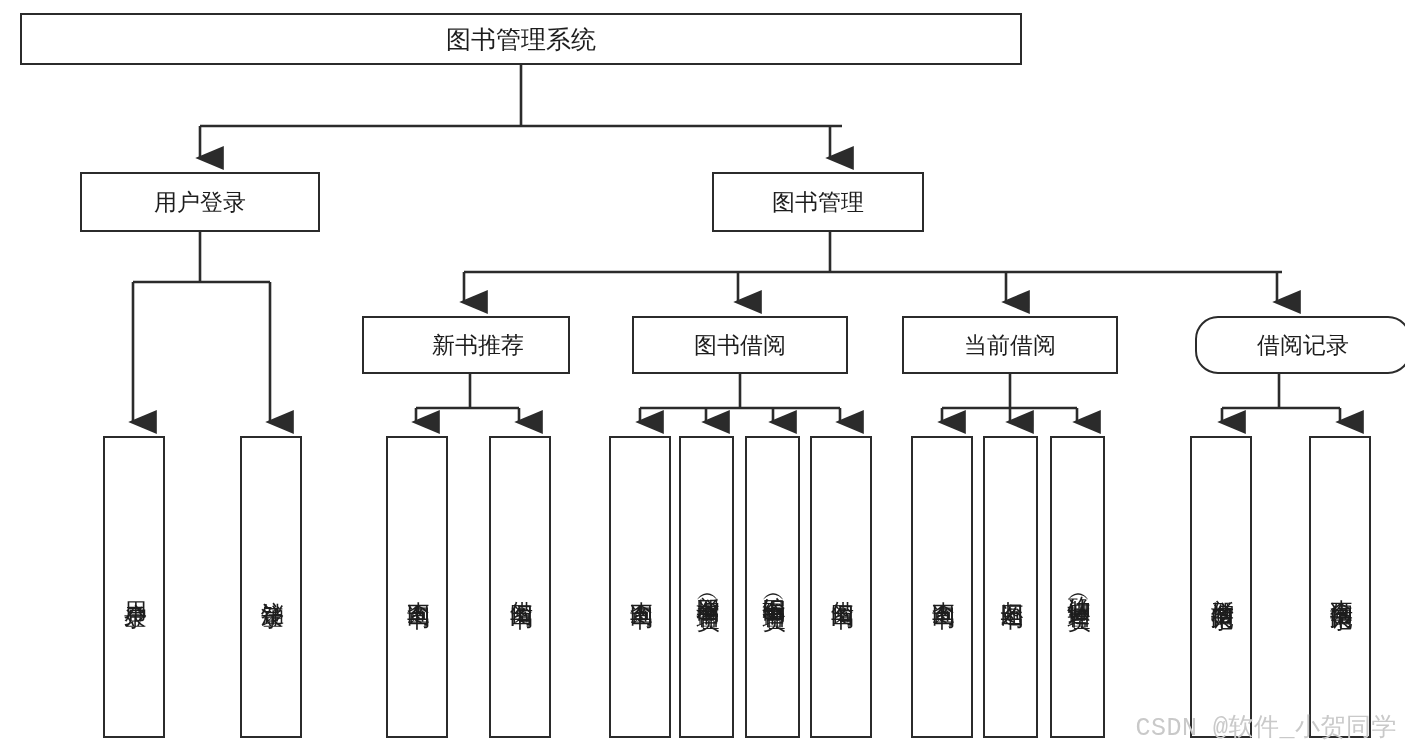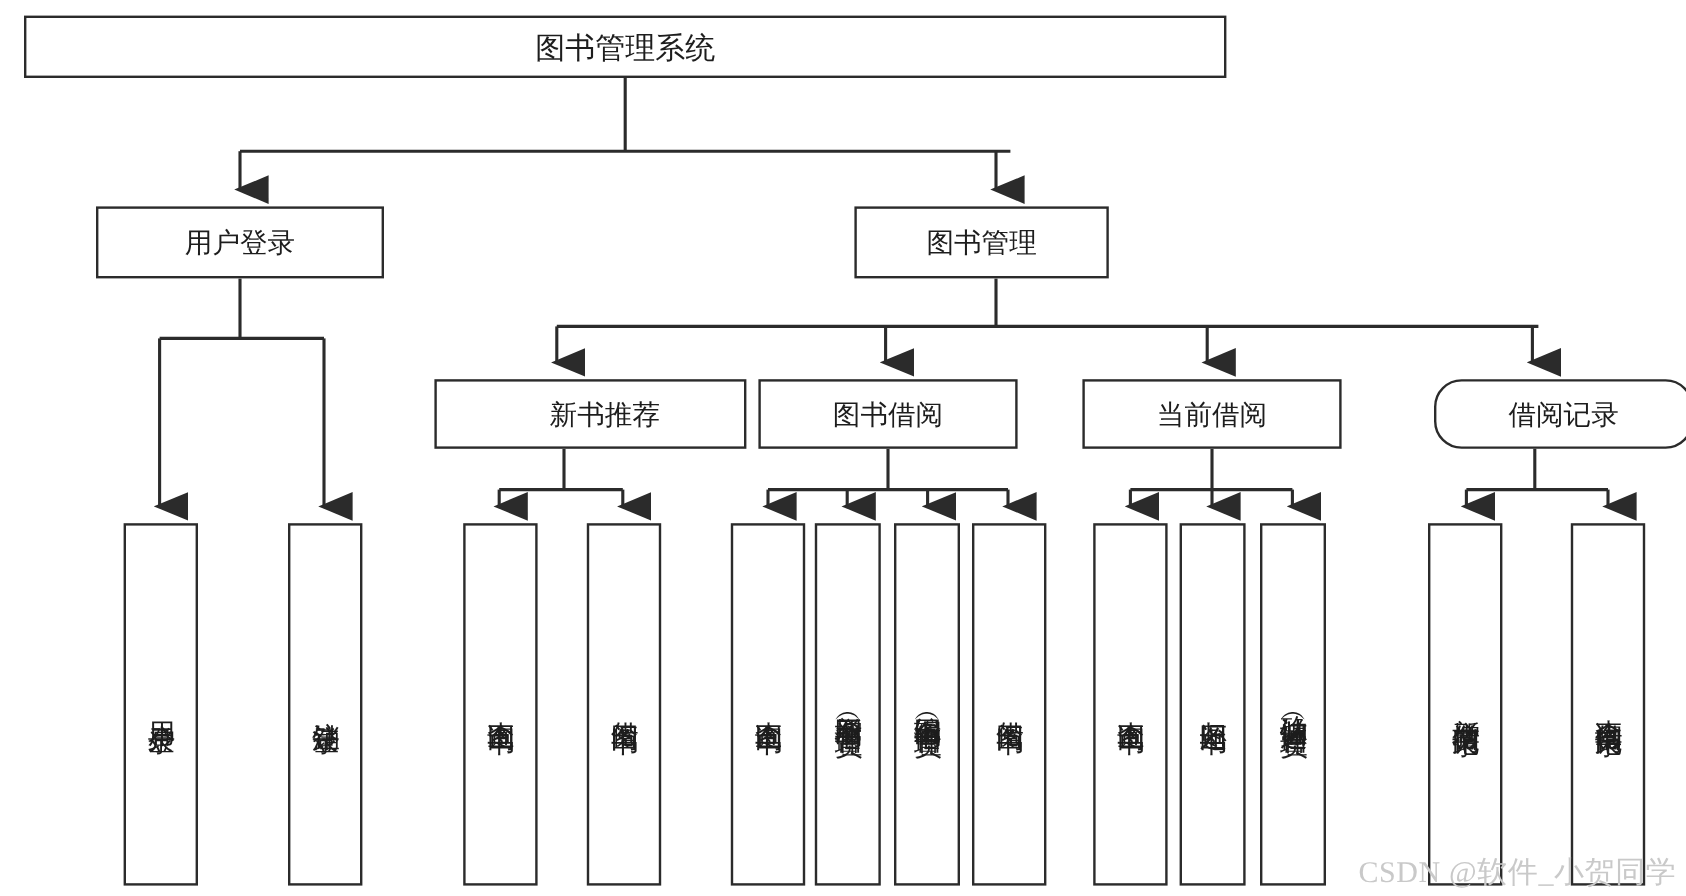--- a/index.html
+++ b/index.html
@@ -5,21 +5,21 @@
   html, body {
     margin: 0;
     padding: 0;
     background: #ffffff;
   }
   #canvas {
     position: relative;
     width: 1405px;
     height: 747px;
     background: #ffffff;
-    font-family: Liberation Serif, serif;
+    font-family: Liberation Mono, monospace;
     overflow: hidden;
   }
   #wires {
     position: absolute;
     left: 0; top: 0;
     width: 1405px;
     height: 747px;
     pointer-events: none;
   }
   .node {
@@ -126,21 +126,21 @@
   </div>
 
   <div class="node branch" style="left:80px; top:172px; width:240px; height:60px;">
     <span class="hlabel">用户登录</span>
   </div>
 
   <div class="node branch" style="left:712px; top:172px; width:212px; height:60px;">
     <span class="hlabel">图书管理</span>
   </div>
 
-  <div class="node branch" style="left:362px; top:316px; width:260px; height:58px;padding-left:24px;">
+  <div class="node branch" style="left:362px; top:316px; width:208px; height:58px;padding-left:24px;">
     <span class="hlabel">新书推荐</span>
   </div>
 
   <div class="node branch" style="left:632px; top:316px; width:216px; height:58px;">
     <span class="hlabel">图书借阅</span>
   </div>
 
   <div class="node branch" style="left:902px; top:316px; width:216px; height:58px;">
     <span class="hlabel">当前借阅</span>
   </div>

